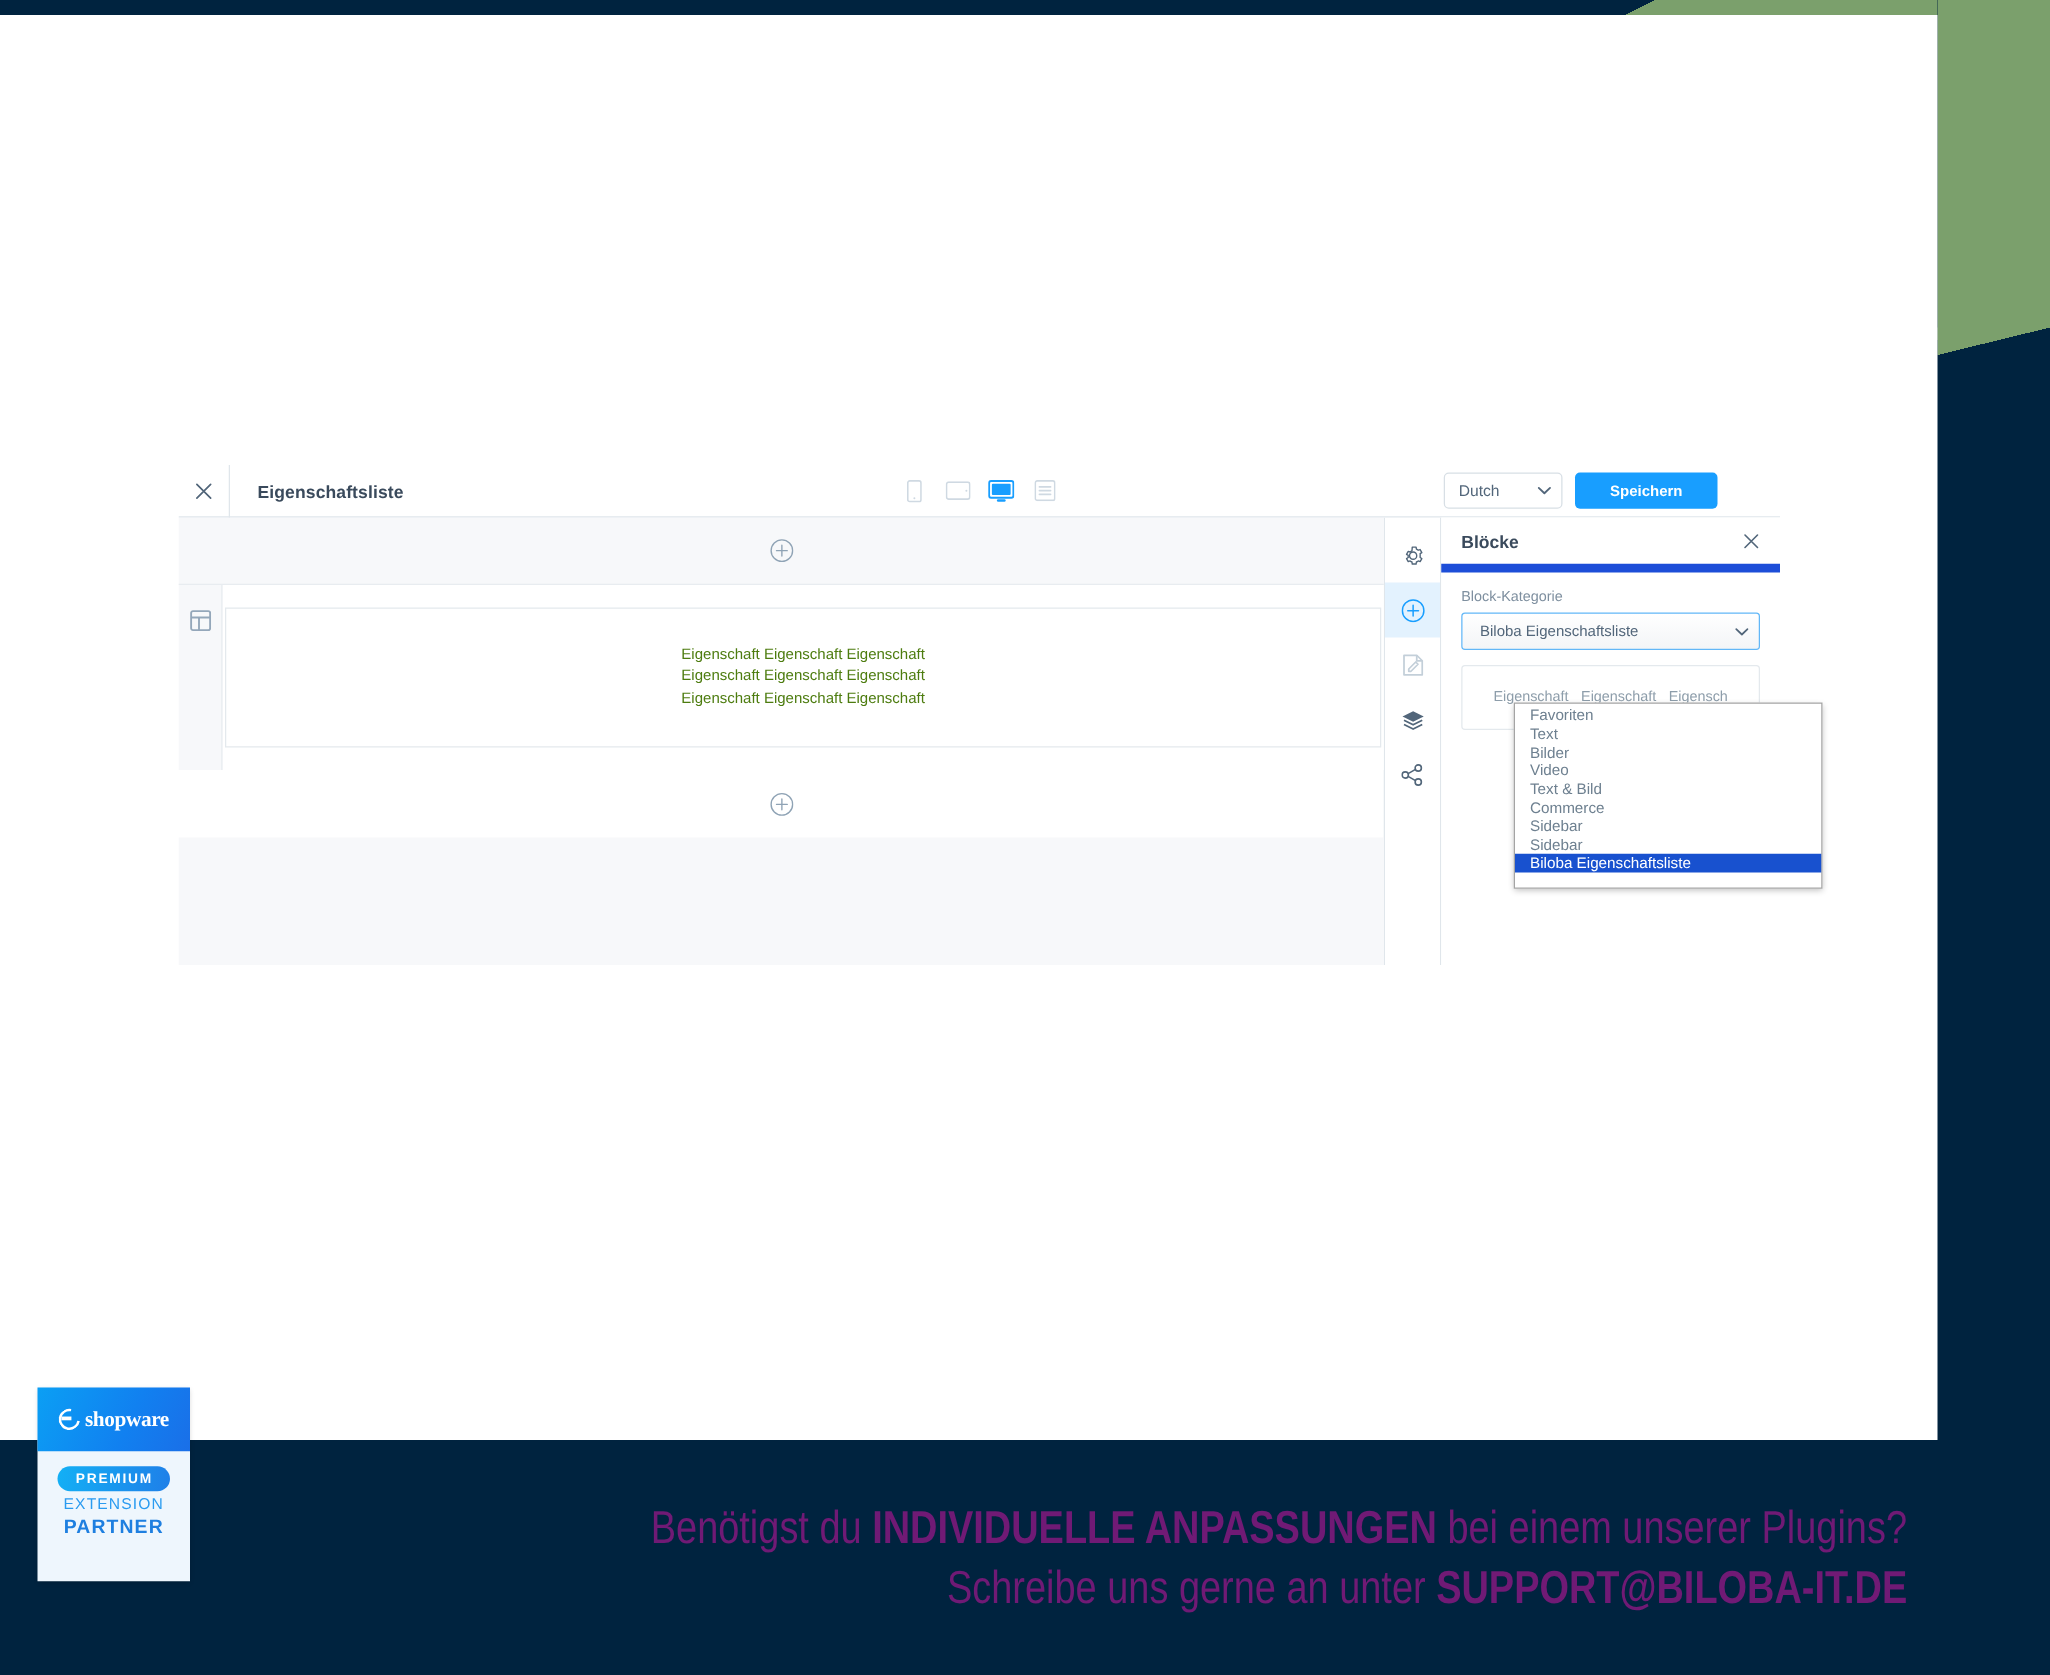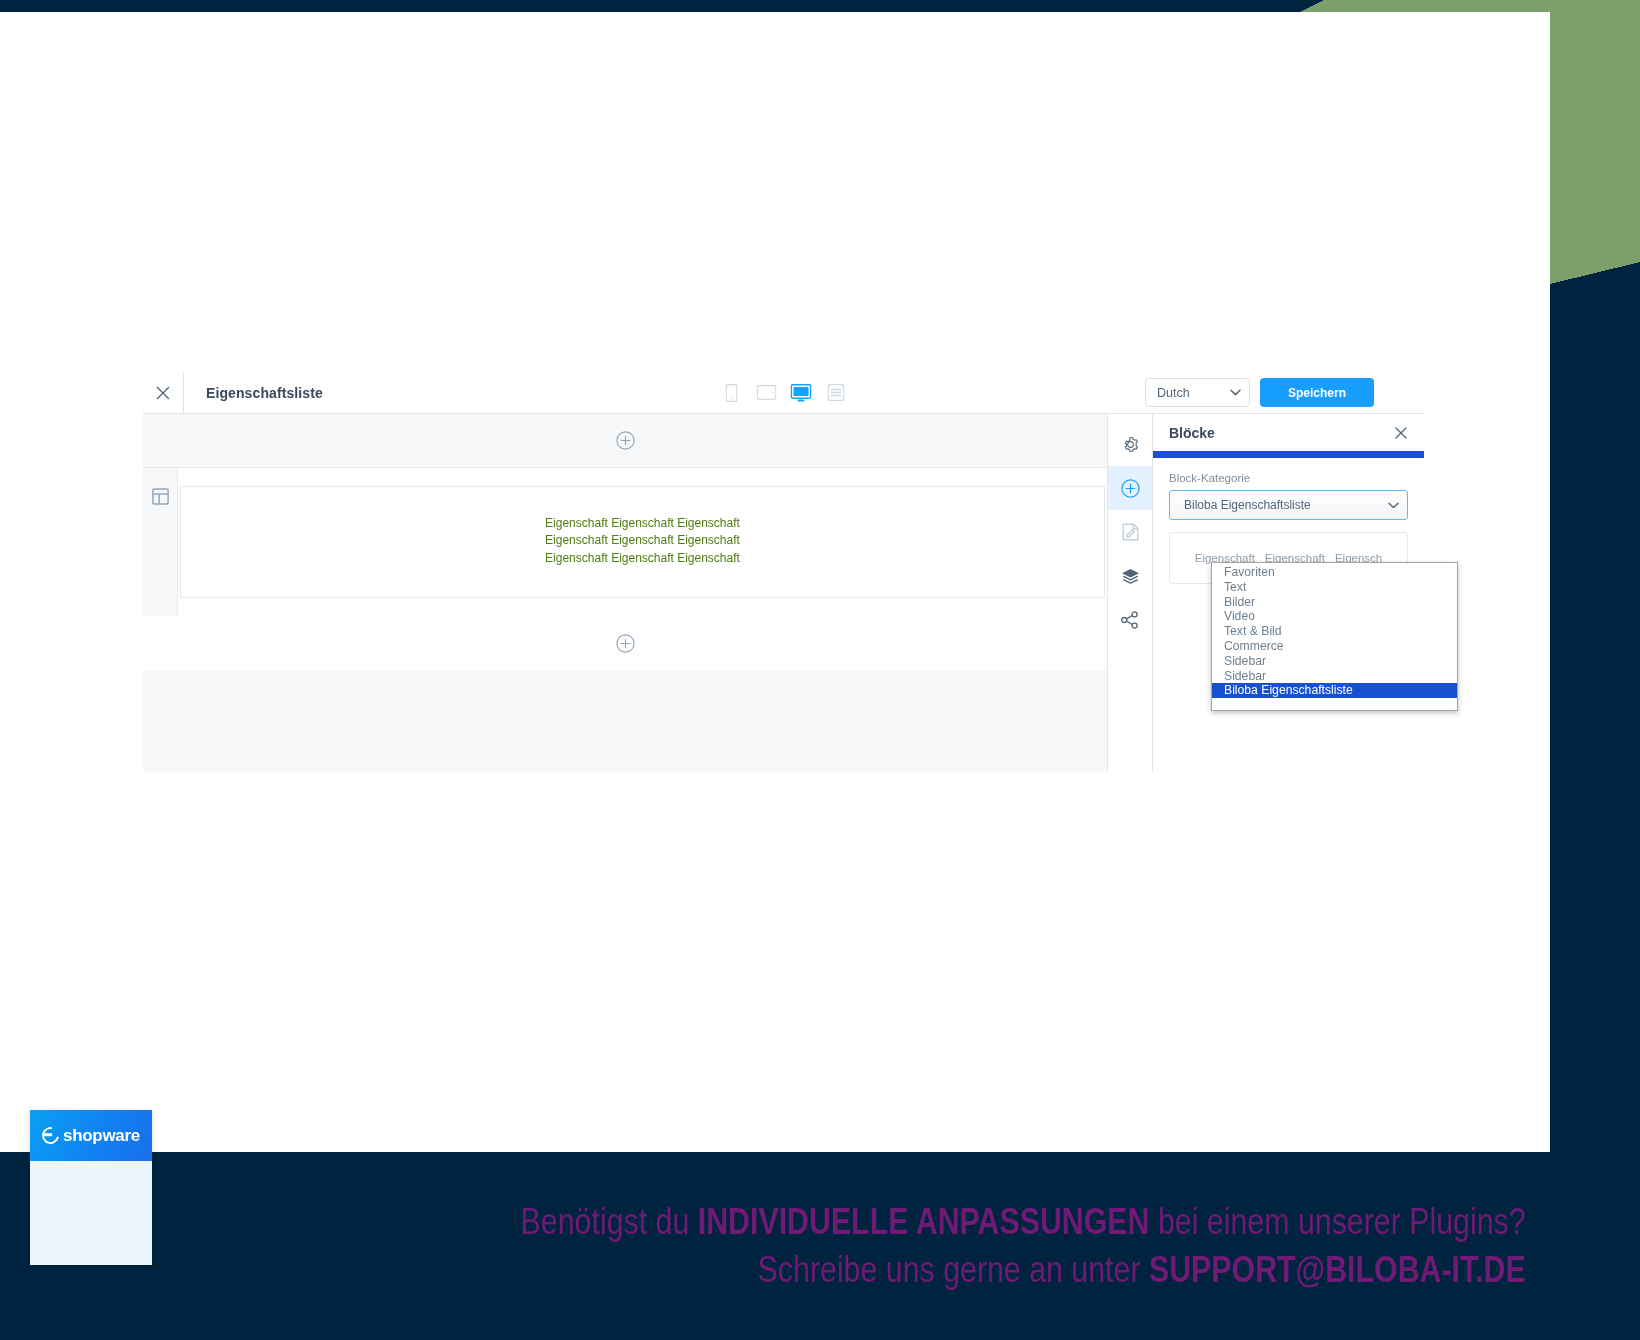--- a/index.html
+++ b/index.html
@@ -61,20 +61,21 @@
     z-index: 8;
     box-shadow: 0 1px 4px rgba(0,0,0,.18);
     background: #eef6fd;
     display: flex; flex-direction: column;
   }
   #sw-badge-top {
     height: 51px;
     background: linear-gradient(115deg, #0b9ff4 0%, #1180f0 60%, #1a6fe8 100%);
     display: flex; align-items: center; justify-content: center;
     gap: 4px;
+    font-family: Liberation Serif, serif;
   }
   #sw-logo-mark {
     width: 17px; height: 17px;
     border: 2.6px solid #fff;
     border-radius: 50%;
     border-right-color: transparent;
     transform: rotate(-35deg);
     position: relative;
   }
   #sw-logo-mark::after {
@@ -164,21 +165,21 @@
   .device-btn {
     width: 26px; height: 24px;
     display: flex; align-items: center; justify-content: center;
     cursor: pointer;
   }
   #header-right {
     position: absolute; right: 50px;
     display: flex; align-items: center; gap: 10px;
   }
   #language-select {
-    width: 105px; height: 29px;
+    width: 95px; height: 29px;
     border: 1px solid #d8dfe5;
     border-radius: 4px;
     background: #fff;
     display: flex; align-items: center;
     padding: 0 8px 0 11px;
     justify-content: space-between;
     font-size: 12.5px; color: #52667a;
     cursor: pointer;
   }
   #save-button {
@@ -512,20 +513,25 @@
       </div>
     </div>
   </div>
 </div>
 
 <div id="sw-badge">
   <div id="sw-badge-top">
     <div id="sw-logo-mark"></div>
     <div id="sw-logo-text">shopware</div>
   </div>
+  <div id="sw-badge-body">
+    <div id="sw-premium-pill">PREMIUM</div>
+    <div id="sw-ext">EXTENSION</div>
+    <div id="sw-partner">PARTNER</div>
+  </div>
 </div>
 
 <div id="bottom-banner">
   <div class="banner-line" id="banner-line-1">
     <span>Benötigst du </span><span class="banner-strong">INDIVIDUELLE ANPASSUNGEN</span><span> bei einem unserer Plugins?</span>
   </div>
   <div class="banner-line" id="banner-line-2">
     <span>Schreibe uns gerne an unter </span><span class="banner-strong">SUPPORT@BILOBA-IT.DE</span>
   </div>
 </div>

